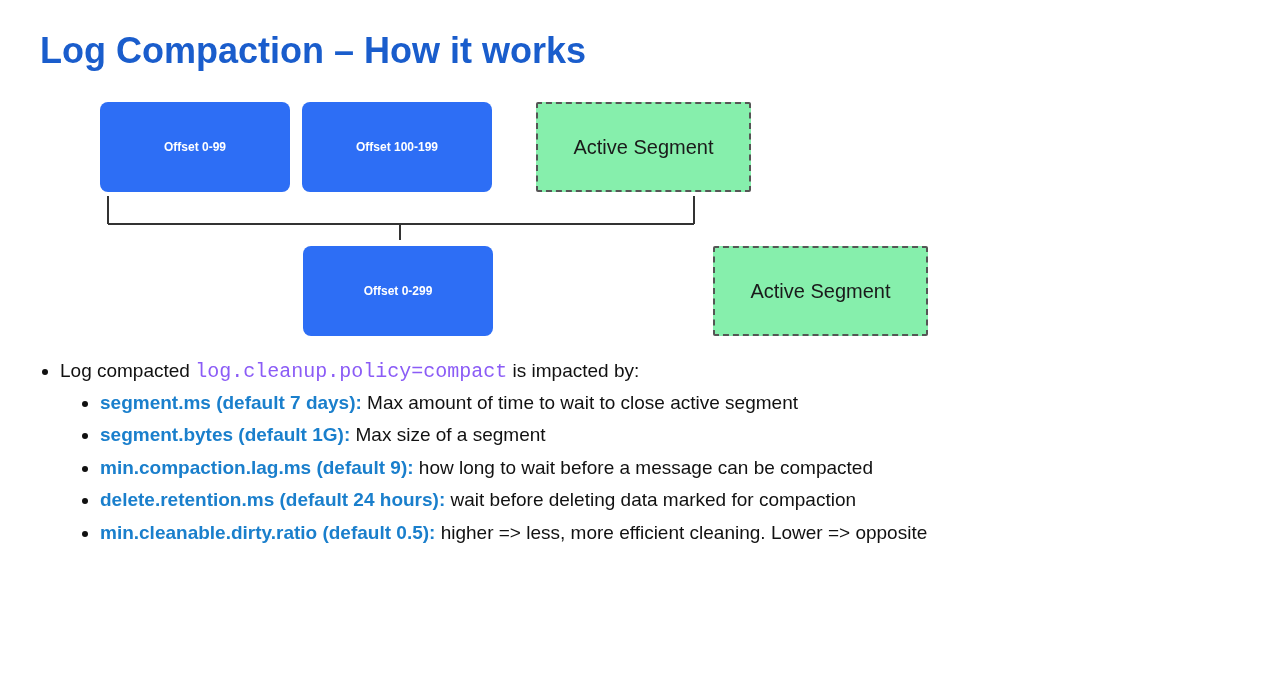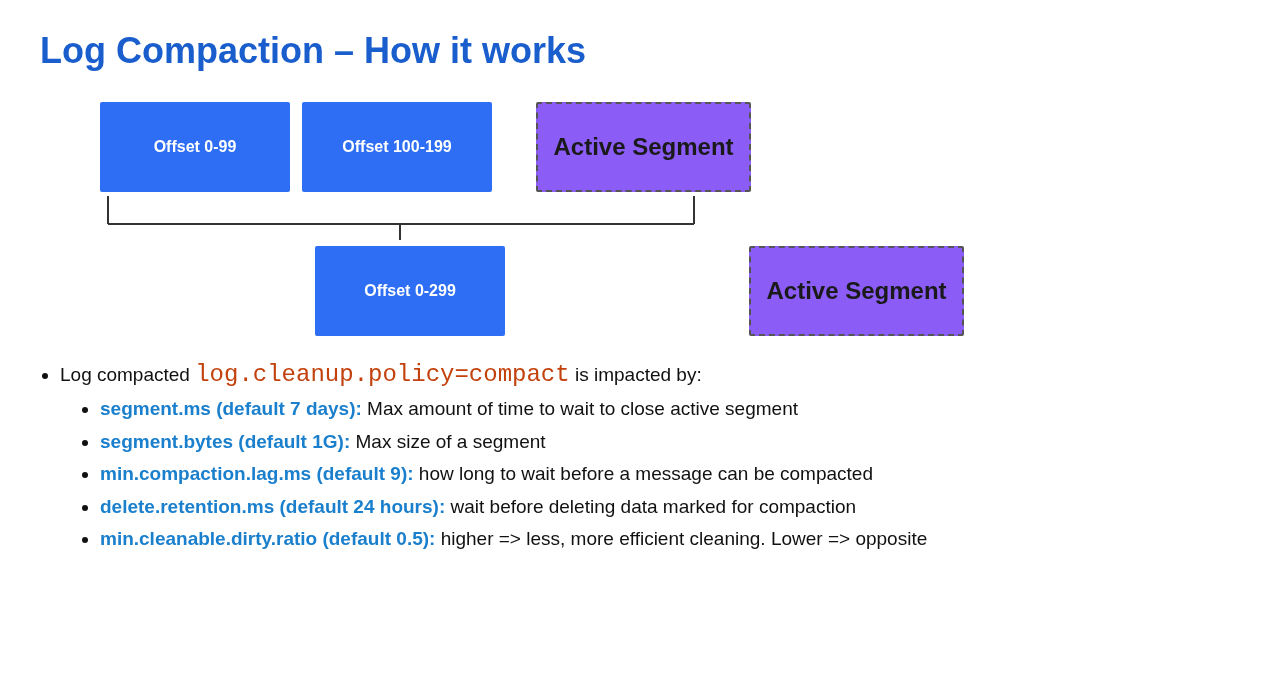--- a/index.html
+++ b/index.html
@@ -22,54 +22,53 @@
     .row1 {
       display: flex;
       align-items: center;
       gap: 12px;
       margin-bottom: 0px;
       margin-left: 60px;
     }
     .segment-box {
       background: #2d6ef5;
       color: #ffffff;
-      font-size: 16px;
+      font-size: 12px;
       font-weight: 700;
       width: 190px;
       height: 90px;
       display: flex;
       align-items: center;
       justify-content: center;
-      border-radius: 2px;
+      border-radius: 8px;
     }
     .active-segment-box {
-      background: #8b5cf6;
+      background: #86efac;
       color: #1a1a1a;
-      font-size: 24px;
-      font-weight: 700;
+      font-size: 20px;
+      font-weight: 400;
       width: 215px;
       height: 90px;
       display: flex;
       align-items: center;
       justify-content: center;
       border: 2.5px dashed #555;
       border-radius: 2px;
     }
     .bracket-row {
       margin-left: 60px;
       margin-top: 4px;
       margin-bottom: 4px;
     }
     .bracket-svg {
       display: block;
     }
     .row2 {
       display: flex;
       align-items: flex-start;
-      gap: 12px;
       margin-left: 60px;
       margin-top: 6px;
     }
     .bullet-section {
       margin-top: 20px;
       font-size: 19px;
       line-height: 1.6;
       color: #111;
     }
     .bullet-main {
@@ -84,23 +83,23 @@
       margin-left: 40px;
     }
     .bullet-sub > li {
       margin-bottom: 2px;
     }
     .link {
       color: #1a7fcc;
       font-weight: 700;
     }
     .link-mono {
-      color: #c2410c;
+      color: #8b5cf6;
       font-family: 'Courier New', monospace;
-      font-size: 24px;
+      font-size: 20px;
     }
   </style>
 </head>
 <body>
 
 <h1 class="page-title">Log Compaction – How it works</h1>
 
 <div class="diagram-section">
 
   <div class="row1">

